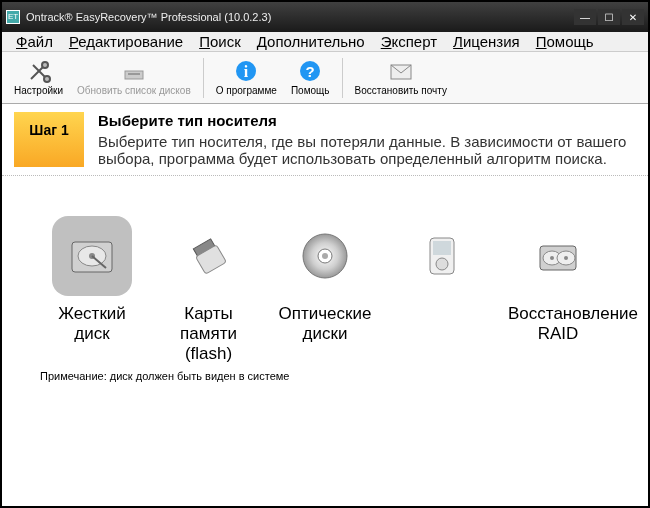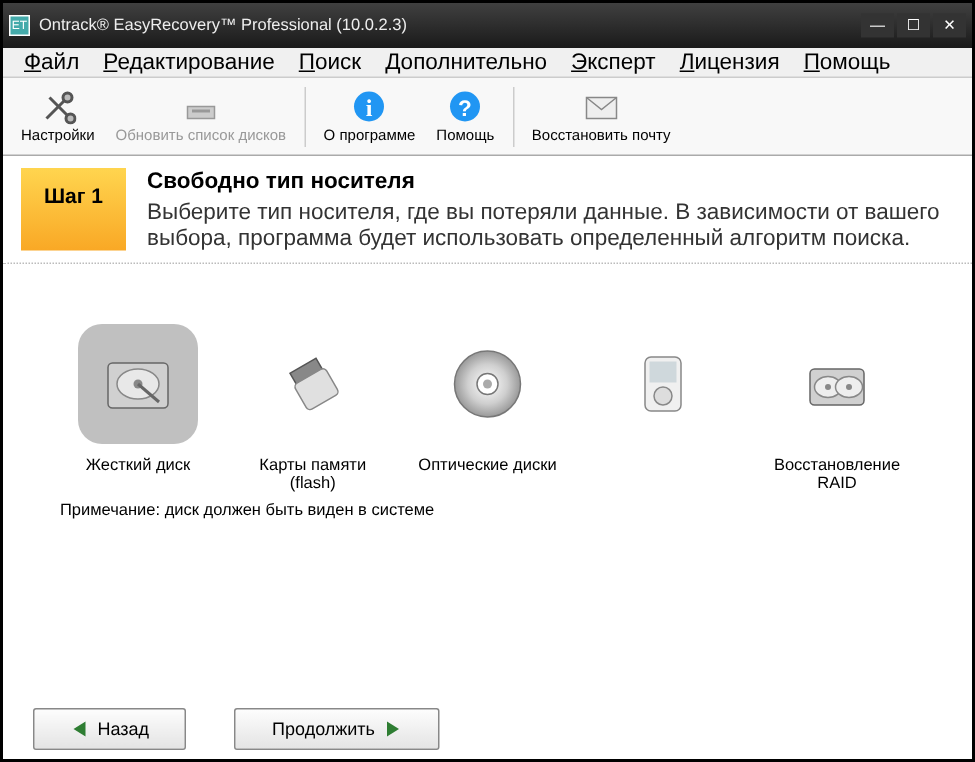--- a/index.html
+++ b/index.html
@@ -17,21 +17,21 @@
   .tbtn { display: flex; flex-direction: column; align-items: center; padding: 2px 6px; cursor: pointer; font-size: 10px; }
   .tbtn.disabled { color: #999; }
   .tbtn .ticon { width: 24px; height: 24px; margin-bottom: 2px; display: flex; align-items: center; justify-content: center; }
   .tsep { width: 1px; height: 40px; background: #ccc; margin: 0 4px; }
   .step-header { display: flex; padding: 8px 12px; border-bottom: 1px dotted #bbb; }
   .step-badge { background: linear-gradient(to bottom, #ffd54f, #f9a825); padding: 10px 14px; font-weight: bold; font-size: 14px; margin-right: 14px; min-width: 70px; text-align: center; }
   .step-text h2 { font-size: 15px; font-weight: bold; margin-bottom: 4px; }
   .step-text p { font-size: 15px; color: #333; }
   .content { padding: 40px 10px 10px 10px; }
   .storage-row { display: flex; justify-content: space-between; padding: 0 30px; }
-  .storage-item { width: 100px; text-align: center; cursor: pointer; font-size: 11px; }
+  .storage-item { width: 100px; text-align: center; cursor: pointer; font-size: 17px; }
   .storage-item.selected .storage-icon-wrap { background: #c0c0c0; border-radius: 16px; }
   .storage-icon-wrap { width: 80px; height: 80px; margin: 0 auto 8px auto; display: flex; align-items: center; justify-content: center; }
   .desc { padding: 6px 20px 6px 20px; font-size: 11px; }
   .spacer { height: 110px; }
   .nav-row { display: flex; justify-content: flex-start; padding: 0 20px 8px 20px; gap: 32px; }
   .nav-btn { border: 1px solid #888; background: linear-gradient(to bottom, #fdfdfd, #e4e4e4); padding: 6px 24px; font-size: 12px; cursor: pointer; display: flex; align-items: center; gap: 6px; border-radius: 2px; }
   .statusbar { border-top: 1px solid #888; background: #f4f4f4; height: 20px; display: flex; align-items: center; justify-content: space-between; padding: 0 10px; font-size: 10.5px; }
   .statusbar .sb-right { border-left: 1px solid #999; padding-left: 8px; }
 </style>
 </head>
@@ -109,21 +109,21 @@
           <polyline points="2,6 12,14 22,6" fill="none" stroke="#888"></polyline>
         </svg>
     </div>
     <span>Восстановить почту</span>
   </div>
 </div>
 
 <div class="step-header">
   <div class="step-badge">Шаг 1</div>
   <div class="step-text">
-    <h2>Свободно тип носителя</h2>
+    <h2>Выберите тип носителя</h2>
     <p>Выберите тип носителя, где вы потеряли данные. В зависимости от вашего выбора, программа будет использовать определенный алгоритм поиска.</p>
   </div>
 </div>
 
 <div class="content">
   <div class="storage-row">
     <div class="storage-item selected">
       <div class="storage-icon-wrap">
         <svg width="56" height="56">
             <rect x="8" y="14" width="40" height="30" rx="3" fill="#d0d0d0" stroke="#666"></rect>

